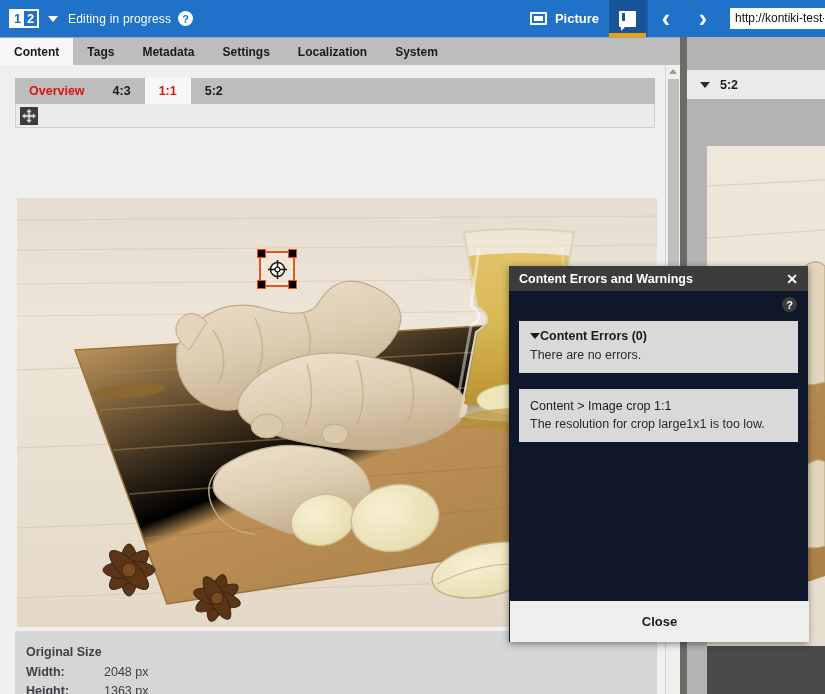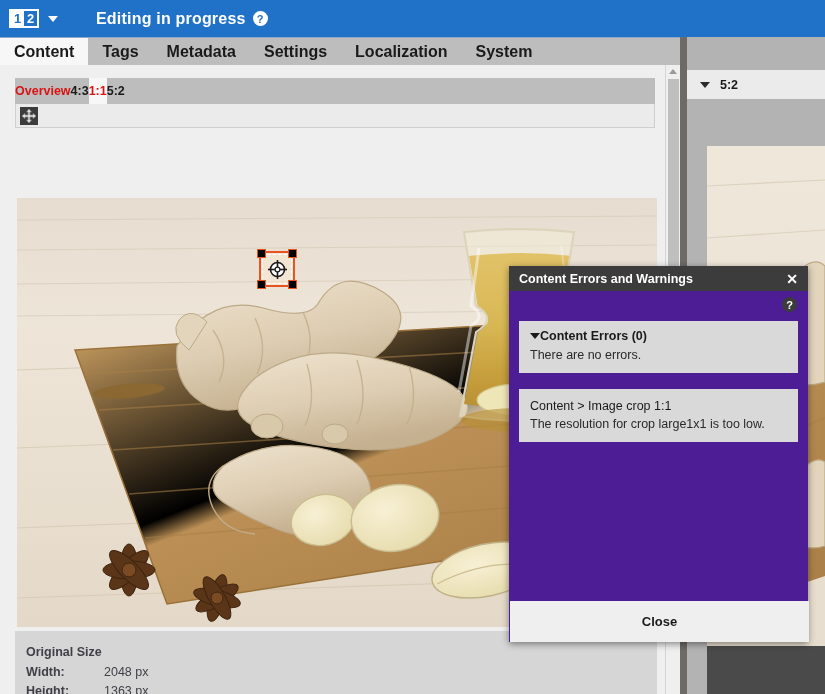--- a/index.html
+++ b/index.html
@@ -22,21 +22,21 @@
     font-size: 13px; font-weight: bold; line-height: 15px;
   }
   .logo-1 { background: #ffffff; color: #2071c8; width: 50%; text-align: center; }
   .logo-2 { background: #2071c8; color: #ffffff; width: 50%; text-align: center; }
   .logo-caret {
     margin-left: 9px; width: 0; height: 0;
     border-left: 5px solid transparent; border-right: 5px solid transparent;
     border-top: 6px solid #ffffff;
   }
   .editing-label {
-    margin-left: 38px; color: #ffffff; font-size: 16px; font-weight: bold;
+    margin-left: 10px; color: #ffffff; font-size: 12px; font-weight: normal;
     letter-spacing: .2px;
   }
   .help-circle {
     margin-left: 7px; width: 15px; height: 15px; border-radius: 50%;
     background: #ffffff; color: #2071c8; font-size: 11px; font-weight: bold;
     display: inline-flex; align-items: center; justify-content: center;
   }
   .topbar-right {
     margin-left: auto; display: flex; align-items: stretch; height: 37px;
   }
@@ -86,35 +86,35 @@
   }
 
   
   .tabstrip {
     position: absolute; left: 0; top: 37px; width: 680px; height: 28px;
     background: #bdbdbd; border-top: 1px solid #8ea8c8;
     display: flex; align-items: stretch;
   }
   .tab {
     padding: 0 14px; display: flex; align-items: center;
-    font-size: 16px; font-weight: bold; color: #1a1a1a; cursor: pointer;
+    font-size: 12px; font-weight: bold; color: #1a1a1a; cursor: pointer;
   }
   .tab.active { background: #f7f7f7; }
 
   
   .content-pane {
     position: absolute; left: 0; top: 65px; width: 680px; height: 629px;
     background: #efefef; overflow: hidden;
   }
   .crop-tabs {
     position: absolute; left: 15px; top: 13px; width: 640px; height: 26px;
     background: #bdbdbd; display: flex; align-items: stretch;
   }
   .crop-tab {
-    padding: 0 0; display: flex; align-items: center;
+    padding: 0 14px; display: flex; align-items: center;
     font-size: 12.5px; font-weight: bold; color: #1a1a1a; cursor: pointer;
   }
   .crop-tab.red { color: #d81414; }
   .crop-tab.active { background: #f7f7f7; color: #d81414; }
   .crop-toolbar {
     position: absolute; left: 15px; top: 39px; width: 640px; height: 24px;
     background: #ebebeb; border: 1px solid #cfcfcf; border-top: none;
     display: flex; align-items: center; padding-left: 4px;
   }
   .tool-move {
@@ -196,21 +196,21 @@
   }
   .rp-label { font-size: 12.5px; font-weight: bold; color: #1a1a1a; }
   .rp-thumb {
     position: absolute; left: 20px; top: 109px; width: 118px; height: 560px;
     overflow: hidden; background: #d8cdbf;
   }
 
   
   .dlg {
     position: absolute; left: 509px; top: 266px; width: 299px; height: 376px;
-    background: #4c1d95; box-shadow: 0 2px 7px rgba(0,0,0,.45);
+    background: #0f172a; box-shadow: 0 2px 7px rgba(0,0,0,.45);
   }
   .dlg-title {
     height: 25px; background: #3c3c3c; color: #ffffff;
     font-size: 12.5px; font-weight: bold;
     display: flex; align-items: center; padding: 0 8px 0 10px;
   }
   .dlg-close {
     margin-left: auto; color: #ffffff; font-size: 14px; line-height: 14px;
     cursor: pointer; padding: 0 2px;
   }
@@ -256,20 +256,32 @@
 
   <div class="topbar">
     <div class="logo-box">
       <span class="logo-1">1</span>
       <span class="logo-2">2</span>
     </div>
     <div class="logo-caret"></div>
     <span class="editing-label">Editing in progress</span>
     <span class="help-circle">?</span>
 
+    <div class="topbar-right">
+      <div class="pic-chip">
+        <span class="pic-glyph"></span>
+        <span>Picture</span>
+      </div>
+      <div class="warn-btn">
+        <span class="warn-bubble"></span>
+      </div>
+      <div class="nav-arrow sep">‹</div>
+      <div class="nav-arrow">›</div>
+      <div class="url-field">http://kontiki-test-</div>
+    </div>
   </div>
 
   <div class="tabstrip">
     <div class="tab active">Content</div>
     <div class="tab">Tags</div>
     <div class="tab">Metadata</div>
     <div class="tab">Settings</div>
     <div class="tab">Localization</div>
     <div class="tab">System</div>
   </div>

